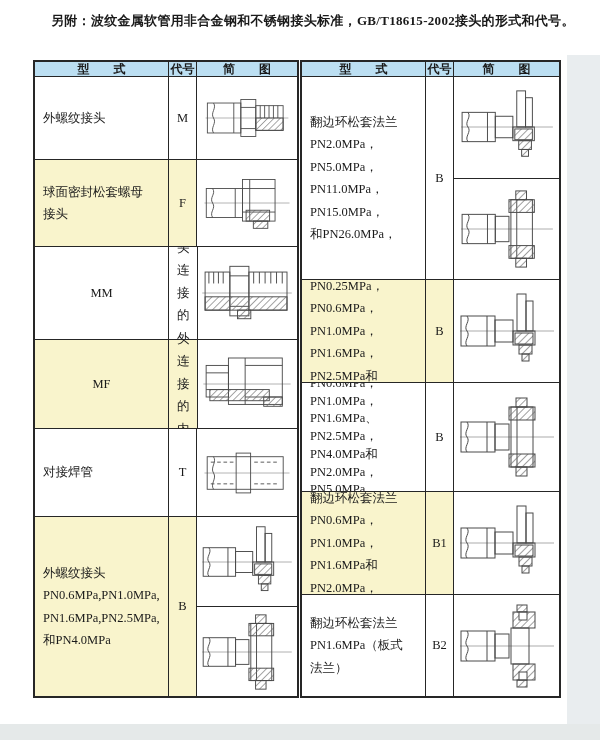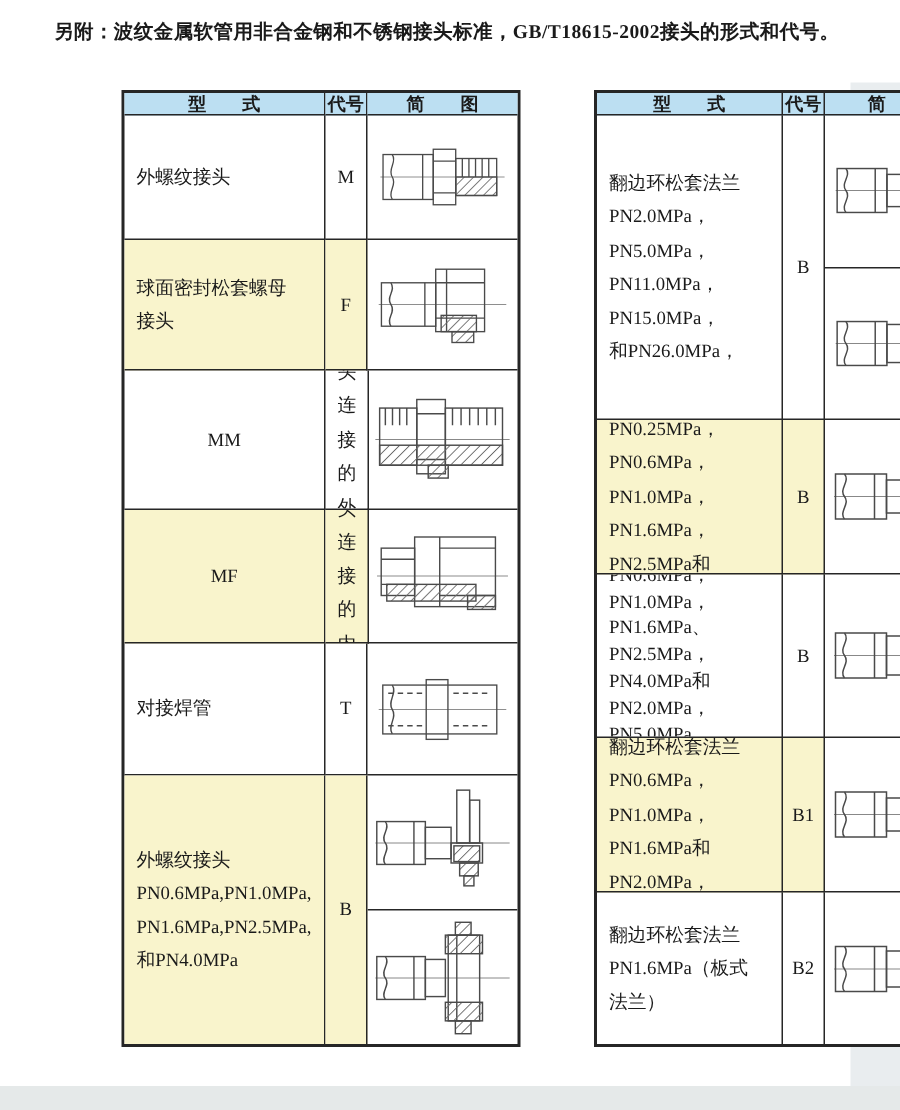--- a/index.html
+++ b/index.html
@@ -1,23 +1,23 @@
 <!DOCTYPE html>
 <html><head>
 <meta charset="utf-8">
 <style>
   html,body{margin:0;padding:0;background:#fff;}
   .page{position:relative;width:600px;height:740px;background:#ffffff;overflow:hidden;
         font-family:"Liberation Serif","DejaVu Serif",serif;color:#1a1a1a;}
   .edge-right{position:absolute;left:567px;top:55px;width:33px;height:685px;background:#e9edef;}
   .edge-bottom{position:absolute;left:0;top:724px;width:600px;height:16px;background:#e5e9e9;}
-  .title{position:absolute;left:36px;top:12px;width:550px;font-size:13px;font-weight:bold;
+  .title{position:absolute;left:51px;top:12px;width:550px;font-size:13px;font-weight:bold;
          letter-spacing:.3px;}
   .tables{position:absolute;left:33px;top:60px;display:flex;gap:1px;}
-  .half{border:2px solid #262626;background:#fff;display:grid;margin-left:48px;}
+  .half{border:2px solid #262626;background:#fff;display:grid;}
   .half.left{width:262px;grid-template-columns:134px 28px 100px;
              grid-template-rows:15px 83px 87px 93px 89px 88px 179px;}
   .half.right{width:257px;grid-template-columns:124px 28px 105px;
               grid-template-rows:15px 203px 103px 109px 103px 101px;}
   .cell{border-right:1px solid #262626;border-bottom:1px solid #262626;
         display:flex;align-items:center;justify-content:center;overflow:hidden;box-sizing:border-box;}
   .cell.last-col{border-right:none;}
   .cell.last-row{border-bottom:none;}
   .cell.head{background:#bcdff2;font-weight:bold;font-size:12px;white-space:pre;}
   .cell.type{justify-content:flex-start;padding:4px 20px 4px 8px;font-size:12.5px;

